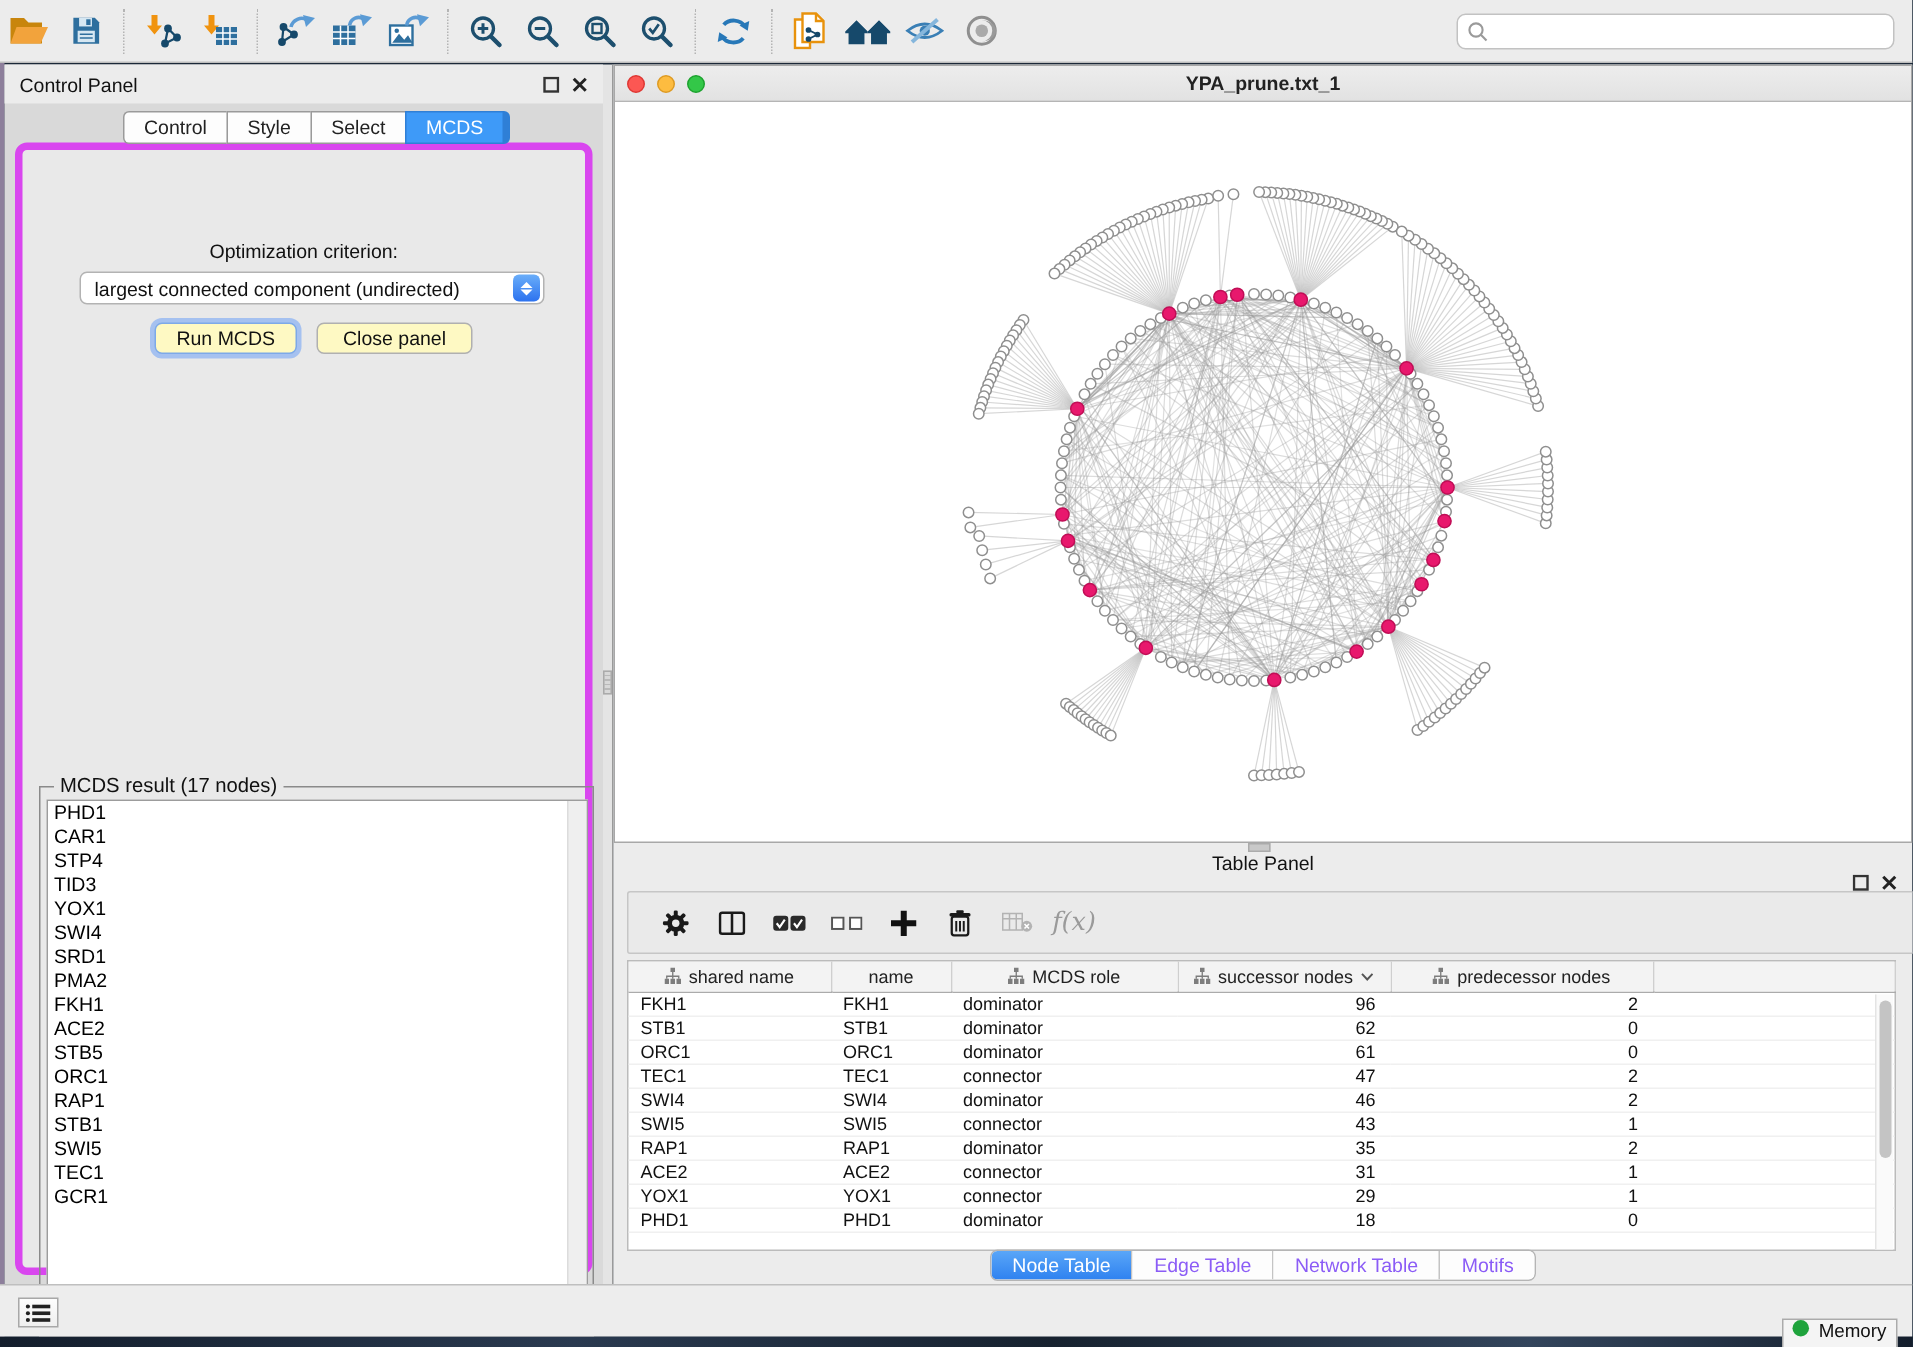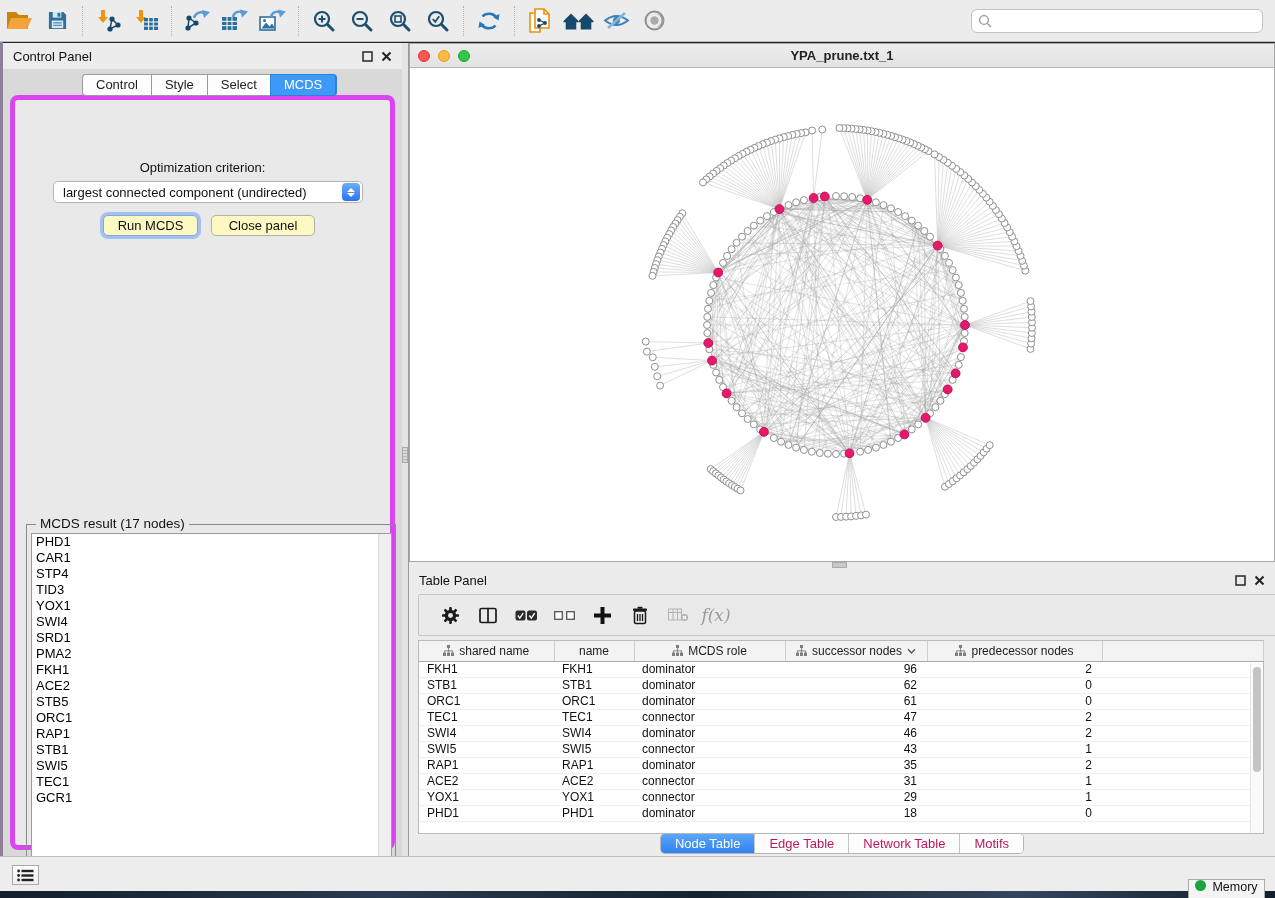--- a/index.html
+++ b/index.html
@@ -23,21 +23,21 @@
   
   #control-panel { position:absolute; left:3px; top:43px; width:399px; height:813px; background:#d9d9d9; }
   #cp-header { height:26px; background:#ececec; display:flex; align-items:center; padding:0 10px; }
   #cp-header .title { font-size:13px; color:#111; }
   .win-btns { margin-left:auto; display:flex; gap:8px; align-items:center; }
   .float-ic, .close-ic { width:11px; height:11px; display:inline-block; }
   #cp-tabs { position:absolute; left:79px; top:31px; height:22px; display:flex; z-index:3; }
   .cp-tab { border:1px solid #9a9a9a; border-right:none; background:#fdfdfd; padding:0 13px; height:22px;
     line-height:20px; font-size:13px; color:#222; text-align:center; }
   .cp-tab:first-child { border-radius:4px 0 0 4px; }
-  .cp-tab:last-child { border-right:2px solid #7f1d1d; border-radius:0 4px 4px 0; }
+  .cp-tab:last-child { border-right:5px solid #7f1d1d; border-radius:0 4px 4px 0; }
   .cp-tab.selected { background:#3e9af8; border-color:#2f7fd6; color:#fff; }
   #cp-body { position:absolute; left:7px; top:52px; width:385px; height:755px; background:#e9e9e9;
     border:5px solid #d946ef; border-radius:8px; }
   #opt-label { position:absolute; left:0; top:60px; width:100%; text-align:center; font-size:13px; }
   #opt-select { position:absolute; left:38px; top:81px; width:310px; height:22px; background:#fff;
     border:1px solid #b3b3b3; border-radius:5px; display:flex; align-items:center; padding-left:9px; font-size:13px; }
   #opt-stepper { position:absolute; right:2px; top:1px; width:18px; height:18px; border-radius:4px;
     background:linear-gradient(#6aaef9,#2c72ef); display:flex; flex-direction:column; align-items:center; justify-content:center; gap:1px; }
   #opt-stepper i { width:0; height:0; border-left:4px solid transparent; border-right:4px solid transparent; display:block; }
   #opt-stepper i.up { border-bottom:4px solid #fff; }
@@ -66,38 +66,38 @@
     display:flex; align-items:center; position:relative; }
   .tl { width:12px; height:12px; border-radius:50%; margin-left:8px; }
   .tl.red { background:#fc5753; border:1px solid #df3834; }
   .tl.yellow { background:#fdbc40; border:1px solid #de9b23; }
   .tl.green { background:#33c748; border:1px solid #1da32f; }
   #net-title .title { position:absolute; left:0; right:0; text-align:center; font-size:13px; font-weight:700; color:#222; }
   #net-canvas { position:absolute; left:0; top:24px; width:864px; height:493px; }
 
   
   #table-panel { position:absolute; left:409px; top:568px; width:866px; height:288px; background:#ececec; }
-  #tp-header { height:24px; display:flex; align-items:center; padding:0 10px; }
+  #tp-header { height:24px; display:flex; align-items:center; padding:0 10px;flex-direction:column; }
   #tp-toolbar { position:absolute; left:9px; top:26px; width:950px; height:42px; background:#eaeaea;
     border:1px solid #c6c6c6; border-radius:2px; display:flex; align-items:center; padding-left:12px; gap:0; }
   .tp-btn { width:38px; height:36px; display:flex; align-items:center; justify-content:center; }
   #fx-label { font-family:"DejaVu Serif", serif; font-style:italic; color:#9a9a9a; font-size:17px; }
   #table-box { position:absolute; left:9px; top:72px; width:846px; height:194px; background:#fff; border:1px solid #bbb; }
   #tbl { width:100%; border-collapse:collapse; table-layout:fixed; }
   #tbl th { height:20px; background:#f3f3f3; border-bottom:1px solid #ababab; border-right:1px solid #cfcfcf;
     font-weight:400; font-size:12px; color:#222; position:relative; }
   #tbl th .hwrap { display:flex; align-items:center; justify-content:center; gap:5px; }
   #tbl td { height:16px; font-size:12px; padding:0 8px 0 8px; white-space:nowrap; overflow:hidden; }
   #tbl td.num { text-align:right; padding-right:10px; }
   #tbl tbody tr { border-bottom:1px solid #f0f0f0; }
   #tbl-scroll { position:absolute; right:1px; top:22px; width:12px; height:170px; background:#fafafa; border-left:1px solid #e4e4e4; }
   #tbl-thumb { position:absolute; left:1.5px; top:4px; width:8px; height:105px; background:#c4c4c4; border-radius:4px; }
   #tp-tabs { position:absolute; left:0; right:0; top:265px; display:flex; justify-content:center; }
   .tp-tab-group { display:flex; border:1px solid #b5b5b5; border-radius:5px; overflow:hidden; background:#fff; height:21px; }
-  .tp-tab { padding:0 14px; line-height:19px; font-size:13px; color:#be185d; border-right:1px solid #c4c4c4; background:#fdfdfd; }
+  .tp-tab { padding:0 14px; line-height:19px; font-size:13px; color:#8b5cf6; border-right:1px solid #c4c4c4; background:#fdfdfd; }
   .tp-tab:last-child { border-right:none; }
   .tp-tab.selected { background:linear-gradient(#5aa6f8,#2f82f0); color:#fff; }
 
   
   #status-bar { position:absolute; left:0; top:856px; width:1275px; height:35px; background:#ededed; border-top:1px solid #bfbfbf; }
   #list-btn { position:absolute; left:12px; top:8px; width:27px; height:20px; background:linear-gradient(#fdfdfd,#efefef);
     border:1px solid #a8a8a8; display:flex; align-items:center; justify-content:center; }
   #memory-btn { position:absolute; right:10px; top:22px; width:77px; height:23px; background:#f4f4f4;
     border:1px solid #ababab; display:flex; align-items:flex-start; justify-content:center; gap:6px; font-size:12.5px; }
   #memory-dot { width:11px; height:11px; border-radius:50%; background:#1fa33c; }

